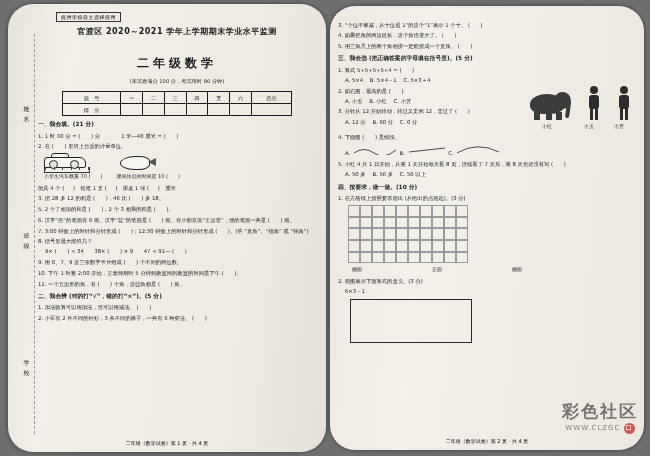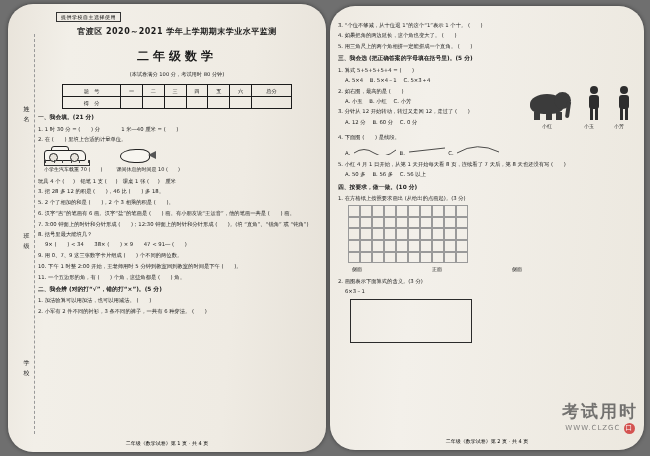--- a/index.html
+++ b/index.html
@@ -91,21 +91,21 @@
     font-size: 8px;
     font-weight: bold;
     letter-spacing: 0.5px;
     margin-top: 12px;
   }
   .title-sub {
     text-align: center;
     font-size: 12px;
     font-weight: bold;
     letter-spacing: 4px;
-    margin-top: 9px;
+    margin-top: 16px;
   }
   .title-note {
     text-align: center;
     font-size: 5.2px;
     margin-top: 4px;
   }
   table.score {
     border-collapse: collapse;
     margin: 6px auto 4px auto;
     width: 230px;
@@ -580,21 +580,21 @@
       </div>
 
       <div class="q">2. 画图表示下面算式的含义。(3 分)</div>
       <div class="q2">6×3－1</div>
       <div class="blank-box"></div>
     </div>
 
     <div class="footer">二年级《数学试卷》第 2 页 · 共 4 页</div>
 
     <div class="watermark">
-      <div class="wm1">考试用时</div>
+      <div class="wm1">彩色社区</div>
       <div class="wm2">
         <span>WWW.CLZGC</span>
         <span class="wm-badge">口</span>
       </div>
     </div>
   </div>
 
 </div>
 
 </body></html>

